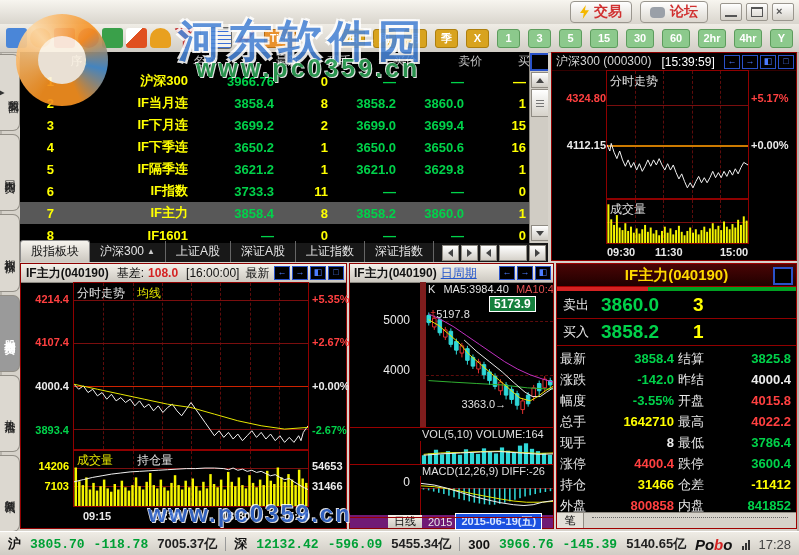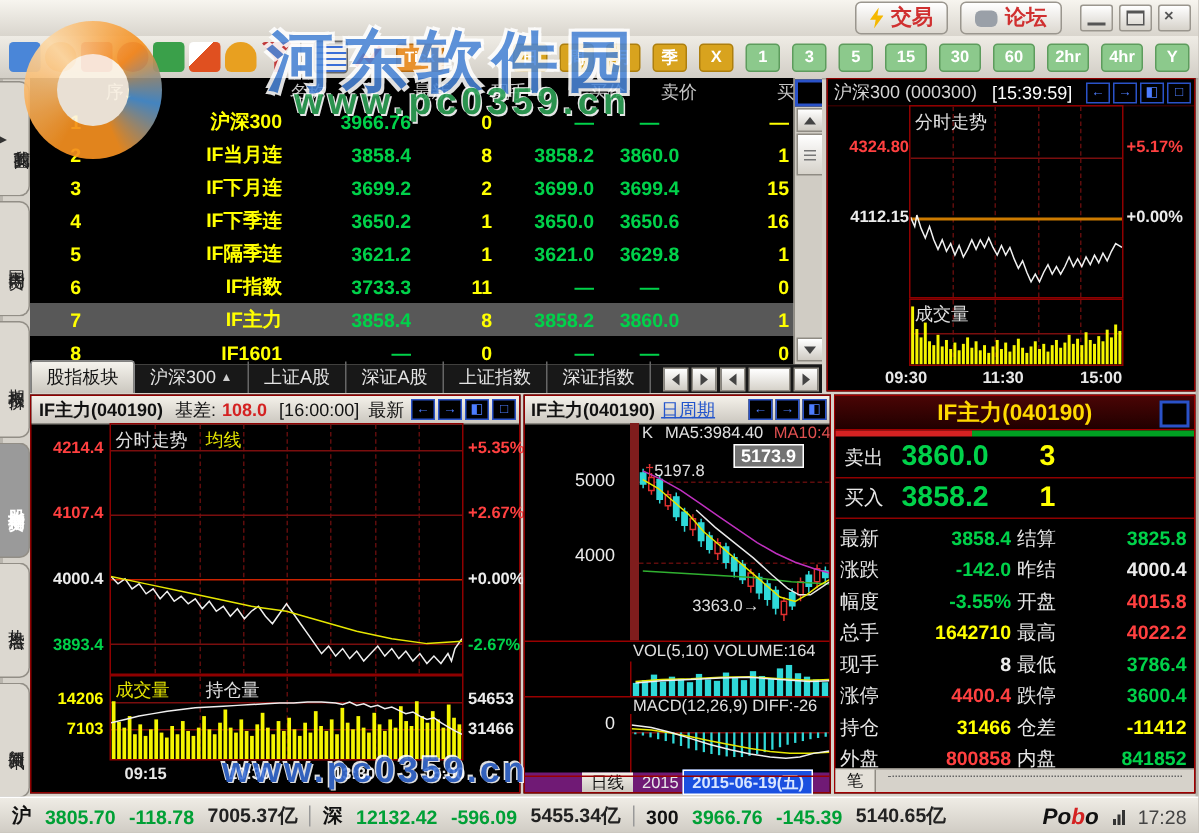--- a/index.html
+++ b/index.html
@@ -41,21 +41,21 @@
   .side-tab{flex:1;max-height:84px;background:#dcd8d0;border:1px solid #928e86;border-left:none;
             border-radius:0 7px 7px 0;display:flex;flex-direction:column;align-items:center;justify-content:center;
             writing-mode:vertical-rl;text-orientation:upright;font-size:11px;color:#222;letter-spacing:1px;cursor:default;}
   .side-tab.active{background:#9a9a9a;color:#fff;font-weight:bold;}
   .side-arrow{font-size:8px;writing-mode:horizontal-tb;color:#333;}
   
   #table-panel{left:20px;top:52px;width:528px;height:191px;background:#000;overflow:hidden;}
   #quote-table-header{display:flex;height:18px;align-items:center;color:#c4c4c4;font-size:12px;padding-left:36px;}
   .th,.tcell{text-align:right;padding-right:6px;overflow:hidden;white-space:nowrap;}
   .c-seq{width:34px;} .c-name{width:128px;} .c-last{width:80px;} .c-vol{width:48px;}
-  .c-buy{width:62px;} .c-sell{width:62px;text-align:center;} .c-bvol{width:56px;}
+  .c-buy{width:62px;} .c-sell{width:62px;} .c-bvol{width:56px;}
   .trow{display:flex;height:22px;align-items:center;font-size:13px;font-weight:bold;}
   .trow.sel{background:#585858;}
   #vscroll{position:absolute;right:0;top:0;width:18px;height:191px;background:#d0ccc4;border-left:1px solid #8f8b83;}
   .panel-ico{width:16px;height:14px;border:2px solid #2a52c8;background:#000;margin:1px auto;}
   .sb-btn{width:16px;height:14px;margin:1px;background:linear-gradient(#fff,#cfcbc3);border:1px solid #8f8b83;
           display:flex;align-items:center;justify-content:center;}
   .sb-thumb{width:16px;height:26px;margin:1px;background:linear-gradient(#fff,#d6d2ca);border:1px solid #8f8b83;
             display:flex;flex-direction:column;align-items:center;justify-content:center;gap:2px;}
   .grip{width:8px;height:1px;background:#777;}
   .tri{width:0;height:0;}
@@ -115,27 +115,27 @@
   #qp-tab{width:26px;height:15px;background:#e4e0d8;border-right:1px solid #8f8b83;font-size:11px;
           display:flex;align-items:center;justify-content:center;color:#111;}
   #qp-dots{flex:1;margin:4px 8px;border-top:1px dotted #666;}
   
   #k-bottom{position:absolute;left:0;right:0;bottom:0;height:13px;display:flex;align-items:center;background:#701a75;}
   #k-period{background:linear-gradient(#f4f1ea,#ccc8c0);color:#111;font-size:11px;padding:0 6px;height:13px;
             display:flex;align-items:center;margin-left:38px;}
   #k-year{color:#e8e8e8;font-size:11px;margin-left:6px;}
   #k-date{background:#1a50e0;border:1px solid #fff;color:#d8e6ff;font-size:11px;font-weight:bold;
           padding:0 5px;margin-left:3px;}
-  #k-tooltip{position:absolute;background:#737373;border:1px solid #fff;color:#fff;font-size:12px;
+  #k-tooltip{position:absolute;background:#15803d;border:1px solid #fff;color:#fff;font-size:12px;
              font-weight:bold;padding:0 4px;z-index:4;}
   
   #statusbar{left:0;top:531px;width:799px;height:24px;background:linear-gradient(#efece5,#cfcbc3);
              border-top:1px solid #fff;display:flex;align-items:center;font-size:13px;font-weight:bold;}
   .sb-seg{display:flex;align-items:center;gap:9px;padding:0 8px;}
-  .sb-name{color:#111;} .sb-val,.sb-chg{color:#00a036;} .sb-amt{color:#222;}
+  .sb-name{color:#111;} .sb-val,.sb-chg{color:#00a036;font-family:Liberation Mono, monospace;} .sb-amt{color:#222;}
   .sb-div{width:1px;height:14px;background:#999;}
   #brand{margin-left:auto;font-size:15px;font-style:italic;color:#111;letter-spacing:0;}
   #brand .mid{color:#d42222;}
   #signal{display:flex;align-items:flex-end;gap:1px;margin:0 8px 0 10px;height:11px;}
   #signal i{display:block;width:2px;background:#333;}
   #clock{color:#444;margin-right:8px;font-weight:normal;}
   
   .wm{position:absolute;pointer-events:none;z-index:60;}
   #wm-logo{left:16px;top:14px;width:92px;height:92px;border-radius:50%;opacity:.92;
            background:conic-gradient(from 210deg,#f59020,#fcd9a8 30%,#f59020 55%,#4a90d0 70%,#f59020 85%);}
@@ -466,21 +466,21 @@
         <rect x="84.3" width="1.4" y="62" height="38" fill="#f5f500"></rect>
         <rect x="86.3" width="1.4" y="68" height="32" fill="#f5f500"></rect>
         <rect x="88.3" width="1.4" y="56" height="44" fill="#f5f500"></rect>
         <rect x="90.3" width="1.4" y="64" height="36" fill="#f5f500"></rect>
         <rect x="92.3" width="1.4" y="46" height="54" fill="#f5f500"></rect>
         <rect x="94.3" width="1.4" y="58" height="42" fill="#f5f500"></rect>
         <rect x="96.3" width="1.4" y="38" height="62" fill="#f5f500"></rect>
         <rect x="98.3" width="1.4" y="48" height="52" fill="#f5f500"></rect>
       </svg>
   </div>
-  <span class="taxis" style="left:27px;top:193px;padding-left:11px;">09:30</span>
+  <span class="taxis" style="left:44px;top:193px;padding-left:11px;">09:30</span>
   <span class="taxis" style="left:103px;top:193px;">11:30</span>
   <span class="taxis" style="left:168px;top:193px;">15:00</span>
 </div>
 
 <div id="timechart" class="abs blackpanel">
   <div class="phead-lite">
     <span style="margin-left:5px;font-weight:bold;">IF主力(040190)</span>
     <span style="margin-left:8px;">基差:</span>
     <span style="margin-left:4px;color:#d42222;font-weight:bold;">108.0</span>
     <span style="margin-left:8px;">[16:00:00]</span>

